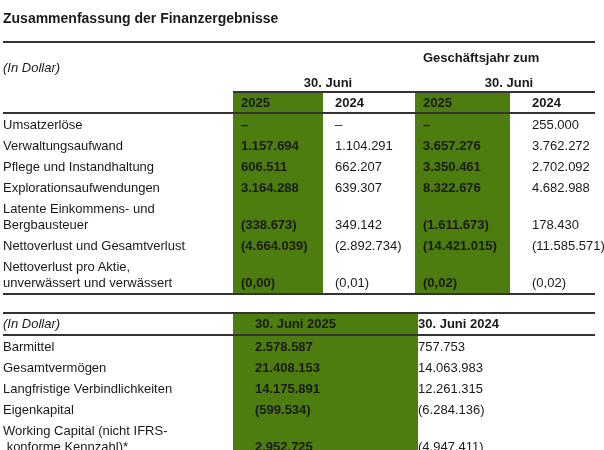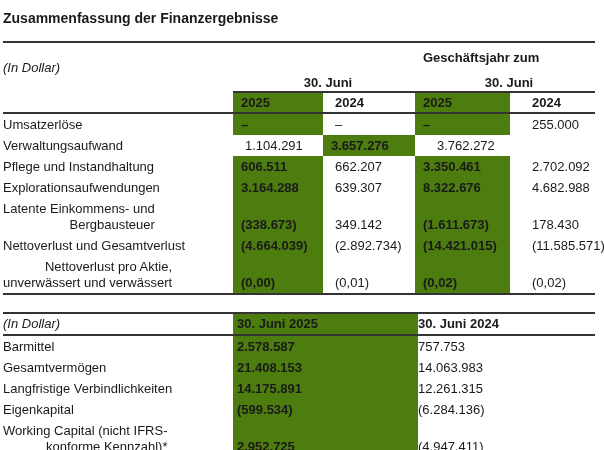--- a/index.html
+++ b/index.html
@@ -21,30 +21,30 @@
   .g1{grid-area:g1;} .g2{grid-area:g2;}
   .s1{grid-area:s1;} .s2{grid-area:s2;}
   .grp{font-weight:700;padding:7px 0 0 8px;box-sizing:border-box;}
   .sub{font-weight:700;padding-left:8px;border-bottom:2px solid #333;box-sizing:border-box;text-align:center;}
   .years{display:grid;grid-template-columns:230px 90px 92px 95px 85px;height:19px;
          border-bottom:2px solid #333;align-items:center;}
   
   .tr{display:grid;grid-template-columns:230px 90px 92px 95px 85px;min-height:20px;}
   .tr.tall{min-height:37px;}
   .tr.last{border-bottom:2px solid #333;}
-  .td{display:flex;align-items:flex-end;box-sizing:border-box;padding-top:3px;padding-bottom:2px;text-align:right;}
+  .td{display:flex;align-items:flex-end;box-sizing:border-box;padding-top:3px;padding-bottom:2px;}
   .lbl{white-space:pre-wrap;}
   .p2{padding-left:8px;} .p3{padding-left:12px;} .p4{padding-left:8px;} .p5{padding-left:22px;}
   
   .h2row{display:grid;grid-template-columns:230px 185px 177px;height:20px;
          border-bottom:2px solid #333;align-items:center;}
   .tr2{display:grid;grid-template-columns:230px 185px 177px;min-height:20px;}
   .tr2.tall{min-height:36px;}
   .tr2.last{border-bottom:2px solid #333;}
-  .q2{padding-left:4px;} .q3{}
+  .q2{padding-left:22px;} .q3{}
 </style>
 </head>
 <body>
 
 <div class="page">
 
   <div class="title">Zusammenfassung der Finanzergebnisse</div>
 
   <div class="tbl t1">
     <div class="hdrA">
@@ -63,20 +63,21 @@
 
     <div class="tr">
       <div class="td lbl">Umsatzerlöse</div>
       <div class="td p2 shade b">–</div>
       <div class="td p3">–</div>
       <div class="td p4 shade b">–</div>
       <div class="td p5">255.000</div>
     </div>
     <div class="tr">
       <div class="td lbl">Verwaltungsaufwand</div>
+      <div class="td p2 shade b">1.157.694</div>
       <div class="td p3">1.104.291</div>
       <div class="td p4 shade b">3.657.276</div>
       <div class="td p5">3.762.272</div>
     </div>
     <div class="tr">
       <div class="td lbl">Pflege und Instandhaltung</div>
       <div class="td p2 shade b">606.511</div>
       <div class="td p3">662.207</div>
       <div class="td p4 shade b">3.350.461</div>
       <div class="td p5">2.702.092</div>

